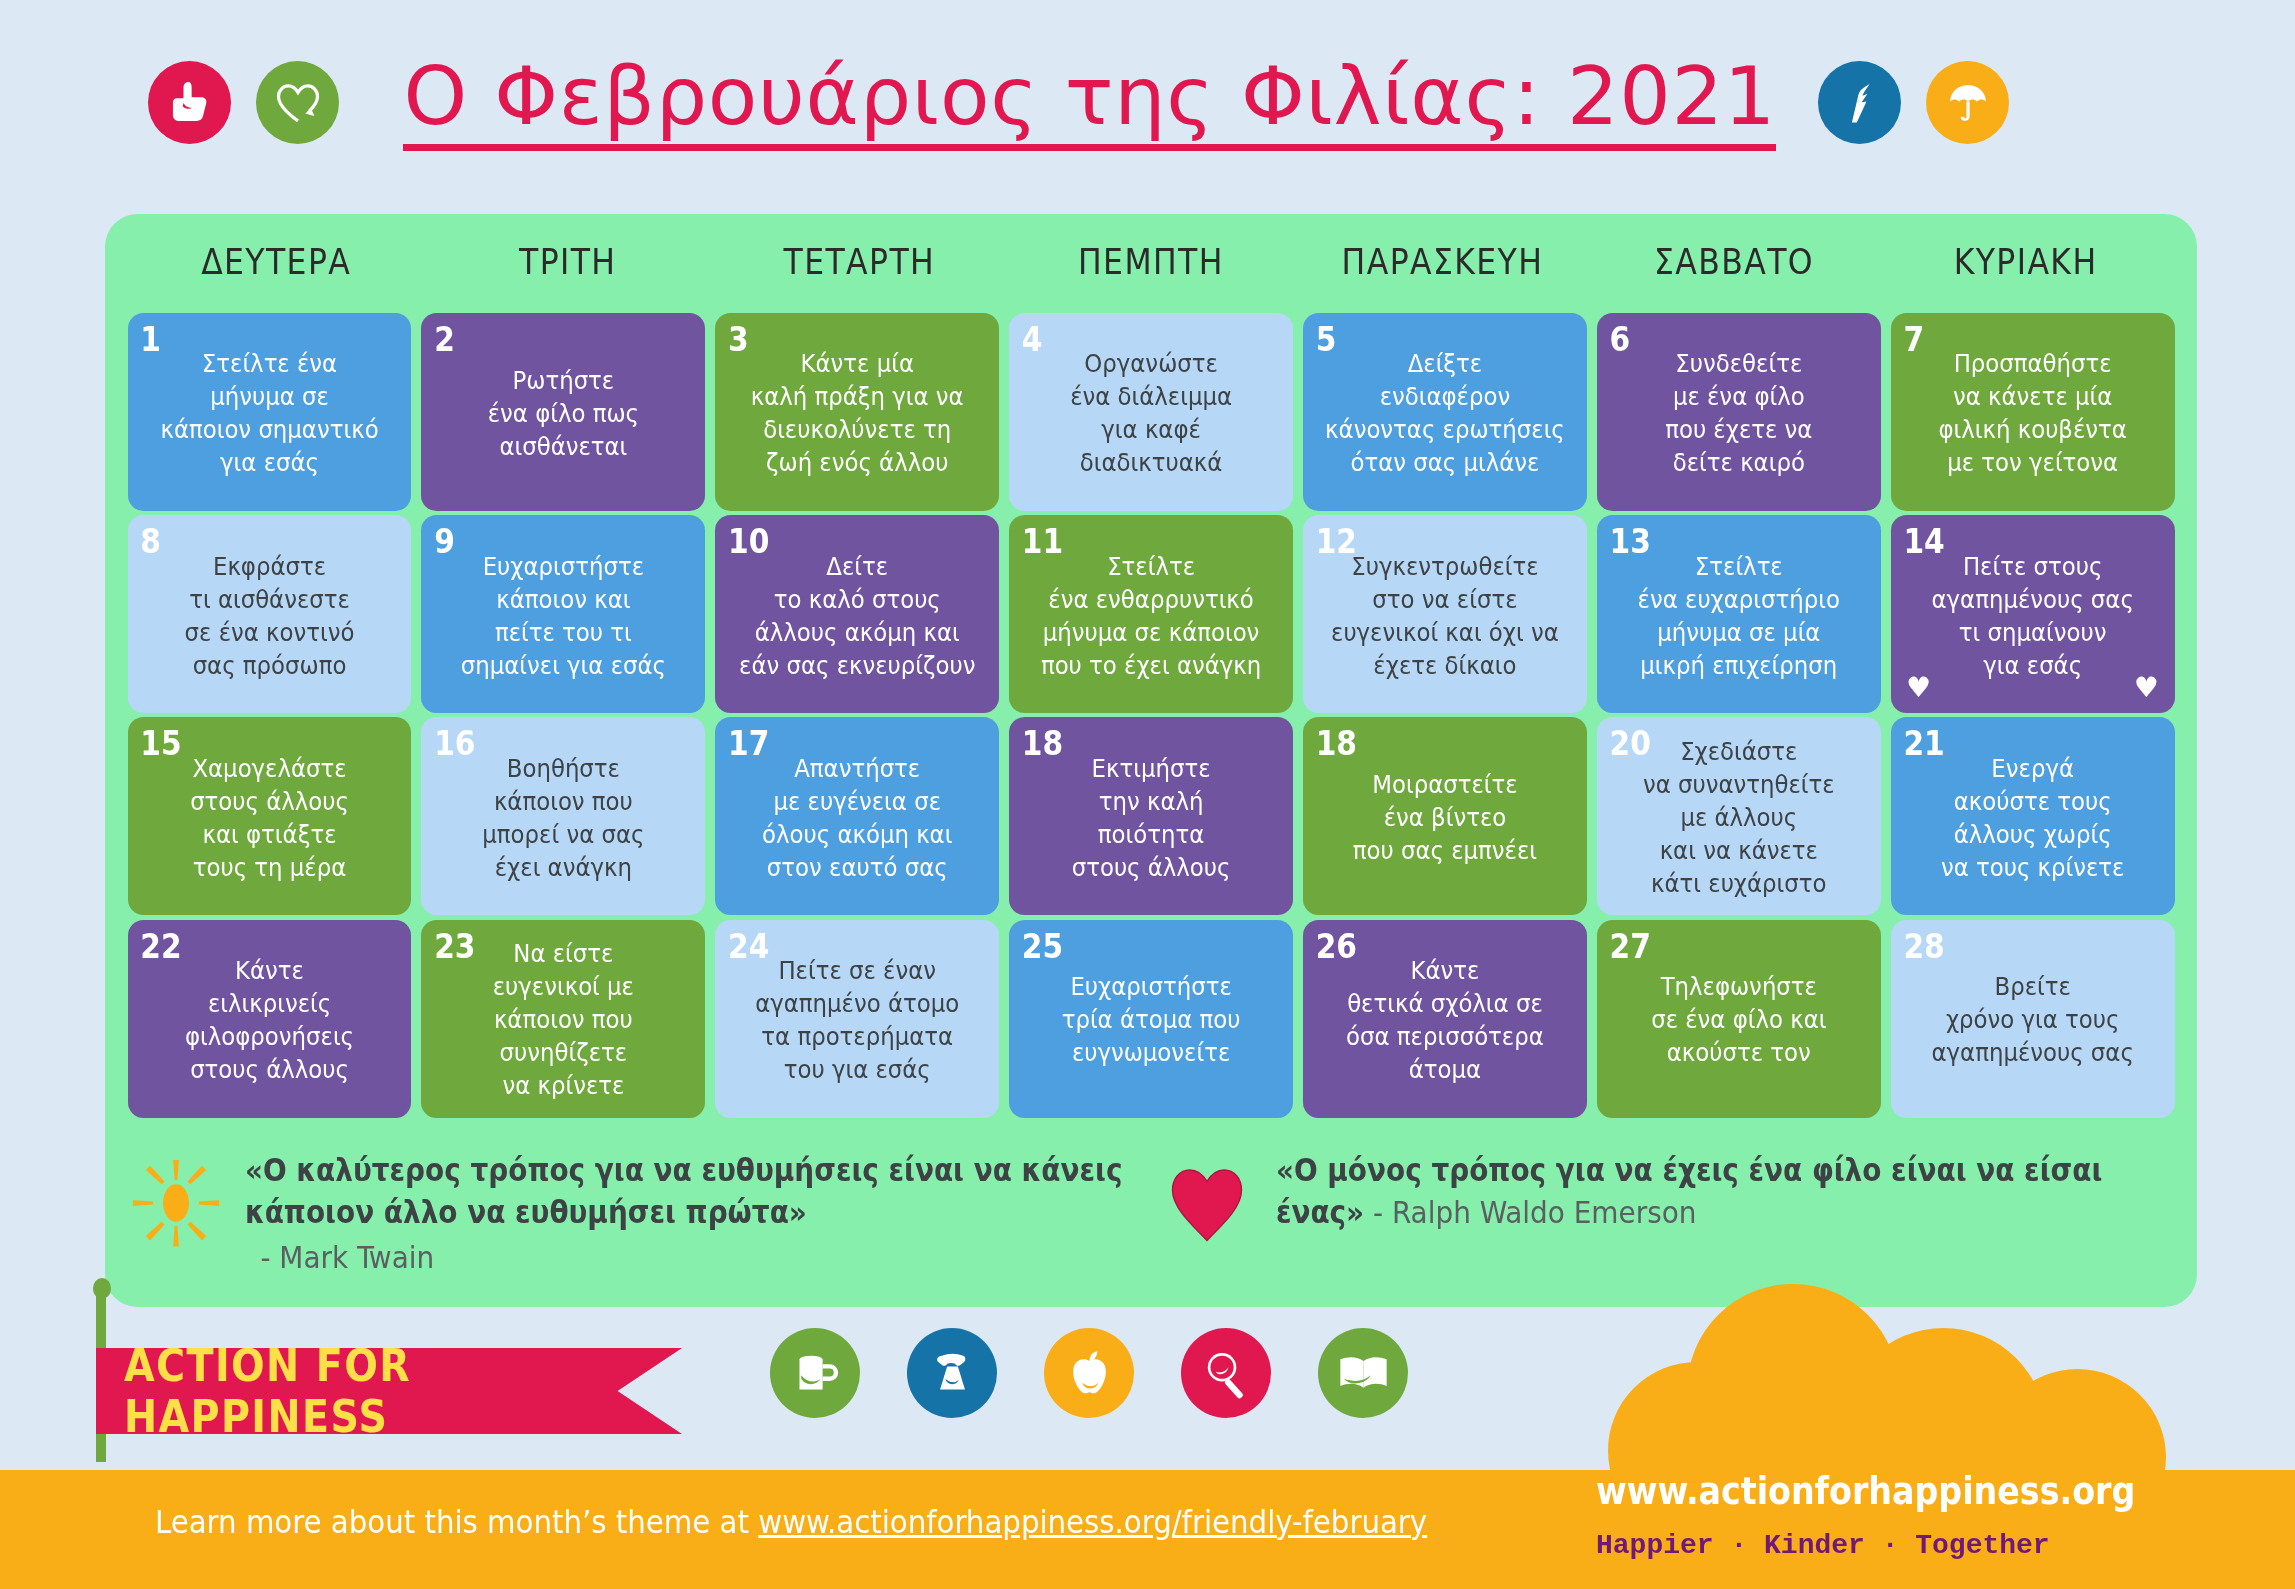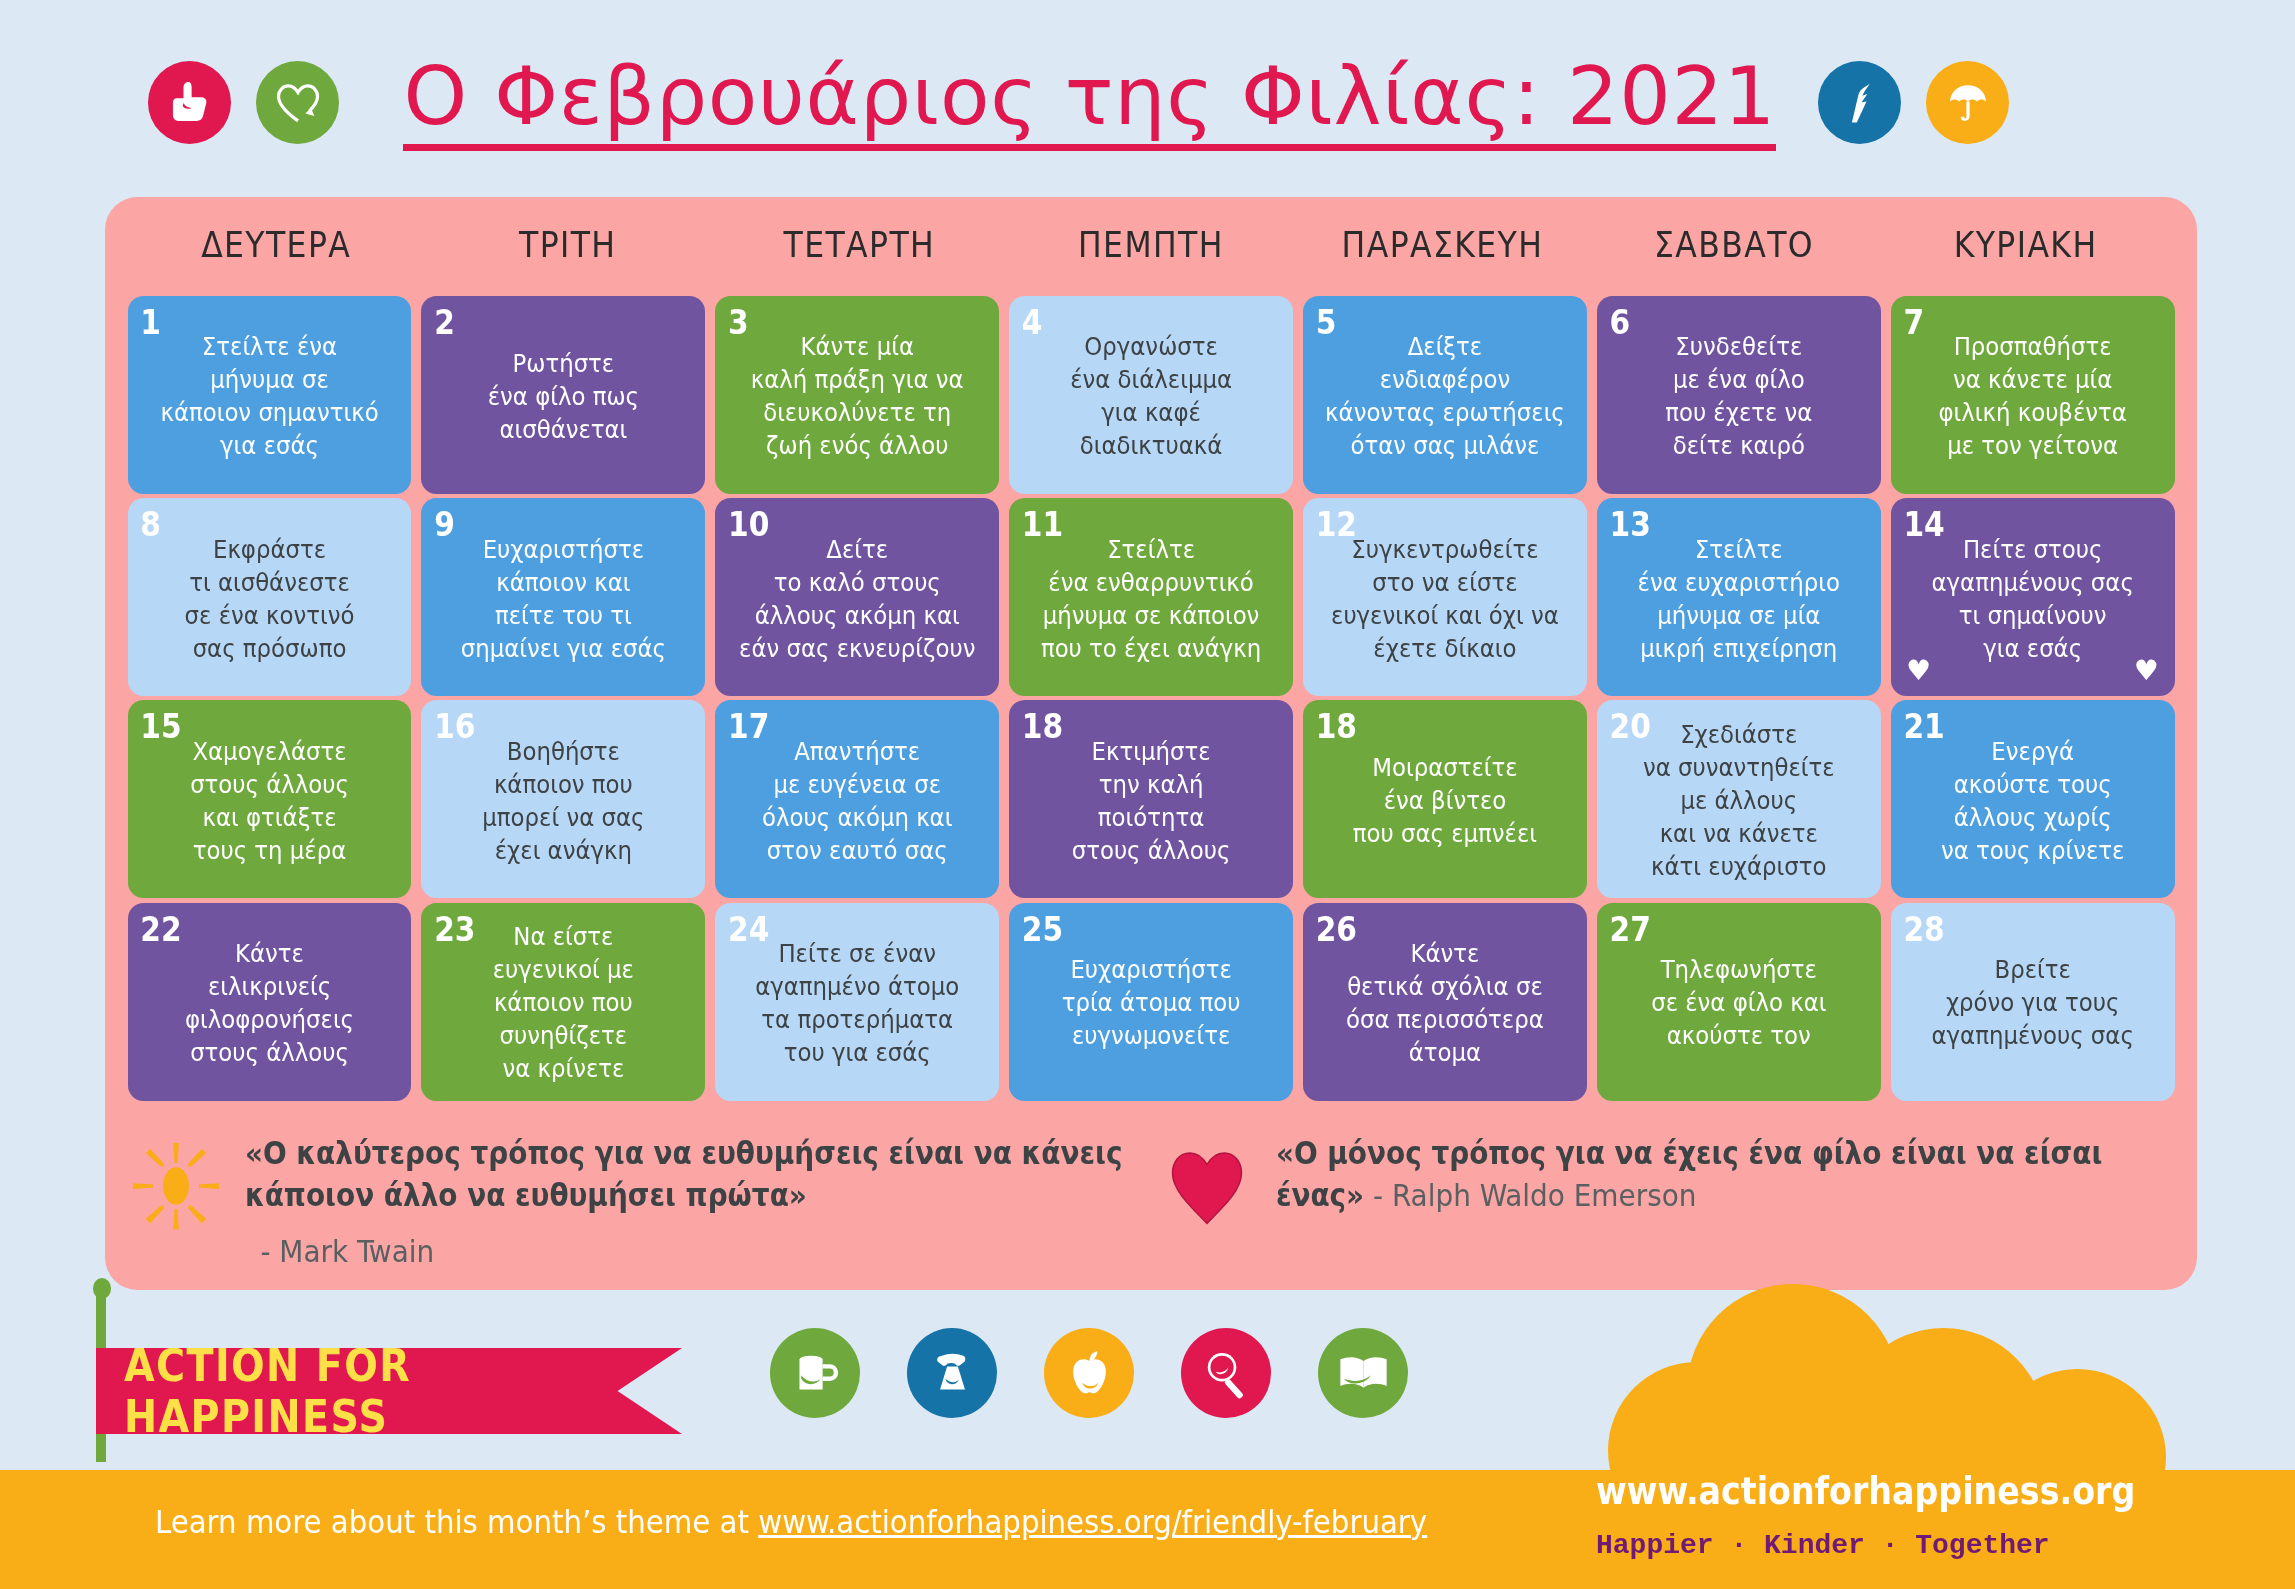--- a/index.html
+++ b/index.html
@@ -48,23 +48,23 @@
     letter-spacing: 0.7px;
     line-height: 1.05;
     white-space: nowrap;
     padding-bottom: 5.7px;
     border-bottom: 7.8px solid #e0184f;
   }
 
   
   .card {
     position: absolute;
-    top: 197px; left: 105px;
+    top: 214px; left: 105px;
     width: 2092px; height: 1093px;
-    background: #fca5a5;
+    background: #86efac;
     border-radius: 32.5px;
   }
 
   
   .dayrow {
     position: absolute;
     top: 28px; left: 25.4px;
     width: 2041px;
     display: grid;
     grid-template-columns: repeat(7, 1fr);
@@ -151,21 +151,21 @@
   .qicon svg { width: 92px; height: 92px; display: block; }
   .qtext {
     font-size: 31px;
     line-height: 1.34;
     color: #3d4244;
     font-weight: 700;
     font-family: "DejaVu Sans Condensed", "Liberation Sans Narrow", "Liberation Sans", sans-serif;
     padding-left: 8.5px;
   }
   .qattr { font-weight: 400; color: #5a5f61; }
-  .qattr-line { font-weight: 400; color: #5a5f61; display:block; padding-left: 15.5px; margin-top: 15px; }
+  .qattr-line { font-weight: 400; color: #5a5f61; display:block; padding-left: 15.5px; margin-top: 4px; }
 
   
   .flagpole {
     position: absolute;
     left: 96px; top: 1296px;
     width: 10px; height: 166px;
     background: #6fa83c;
   }
   .flagpole:before {
     content: "";

